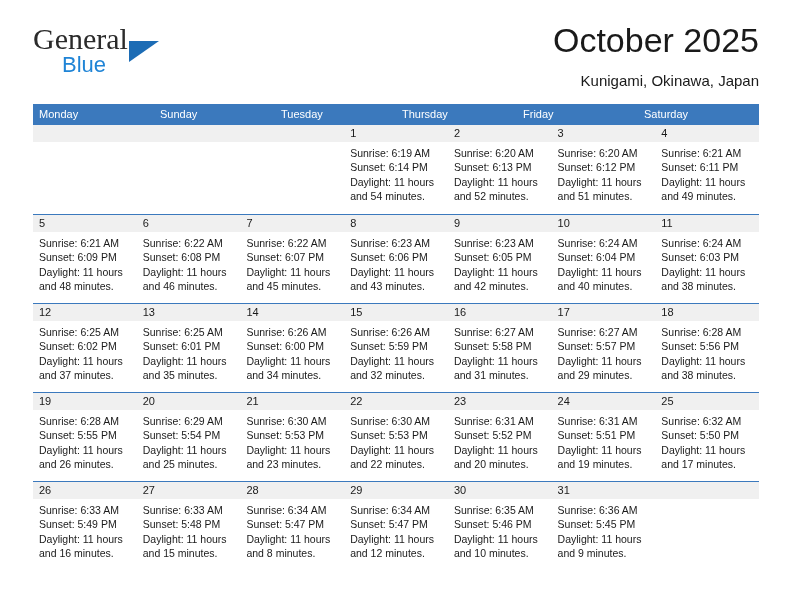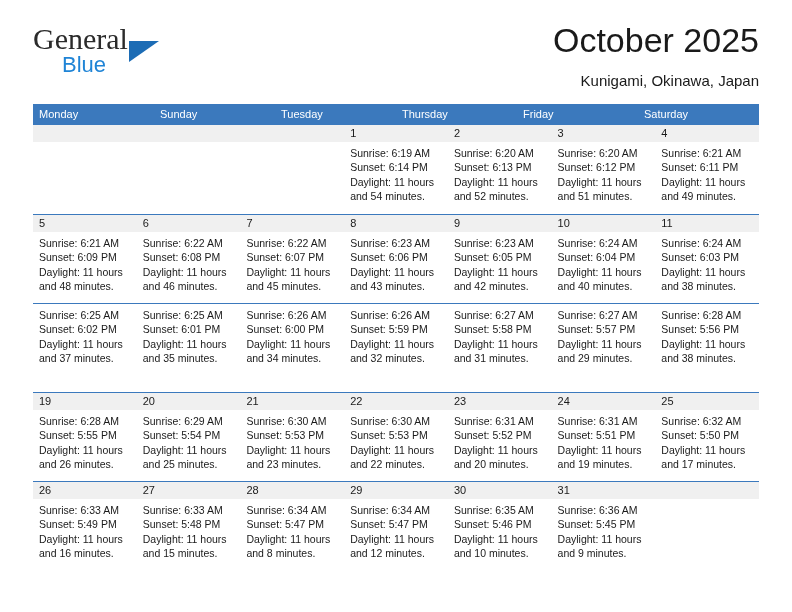--- a/index.html
+++ b/index.html
@@ -279,20 +279,29 @@
             </div>
             <div class="body-cell">
               <div class="line">Sunrise: 6:24 AM</div>
               <div class="line">Sunset: 6:03 PM</div>
               <div class="line">Daylight: 11 hours</div>
               <div class="line">and 38 minutes.</div>
             </div>
           </div>
         </div>
         <div class="week">
+          <div class="week-numbers">
+            <div class="num-cell">12</div>
+            <div class="num-cell">13</div>
+            <div class="num-cell">14</div>
+            <div class="num-cell">15</div>
+            <div class="num-cell">16</div>
+            <div class="num-cell">17</div>
+            <div class="num-cell">18</div>
+          </div>
           <div class="week-body">
             <div class="body-cell">
               <div class="line">Sunrise: 6:25 AM</div>
               <div class="line">Sunset: 6:02 PM</div>
               <div class="line">Daylight: 11 hours</div>
               <div class="line">and 37 minutes.</div>
             </div>
             <div class="body-cell">
               <div class="line">Sunrise: 6:25 AM</div>
               <div class="line">Sunset: 6:01 PM</div>

